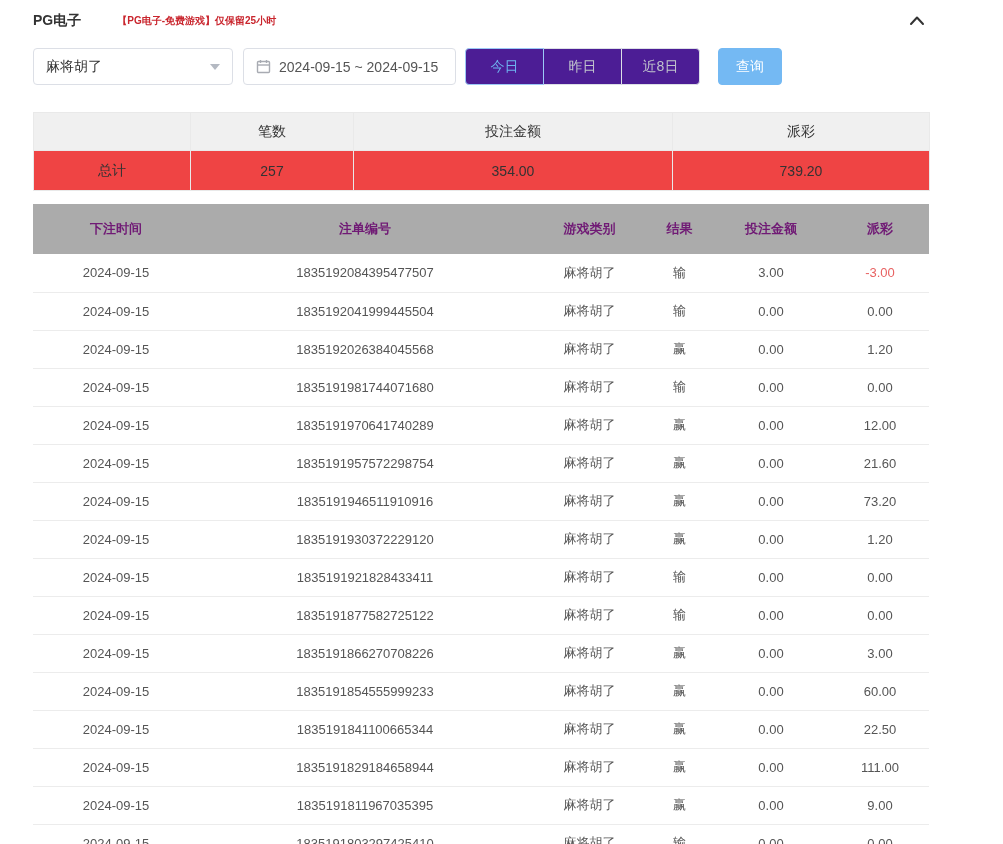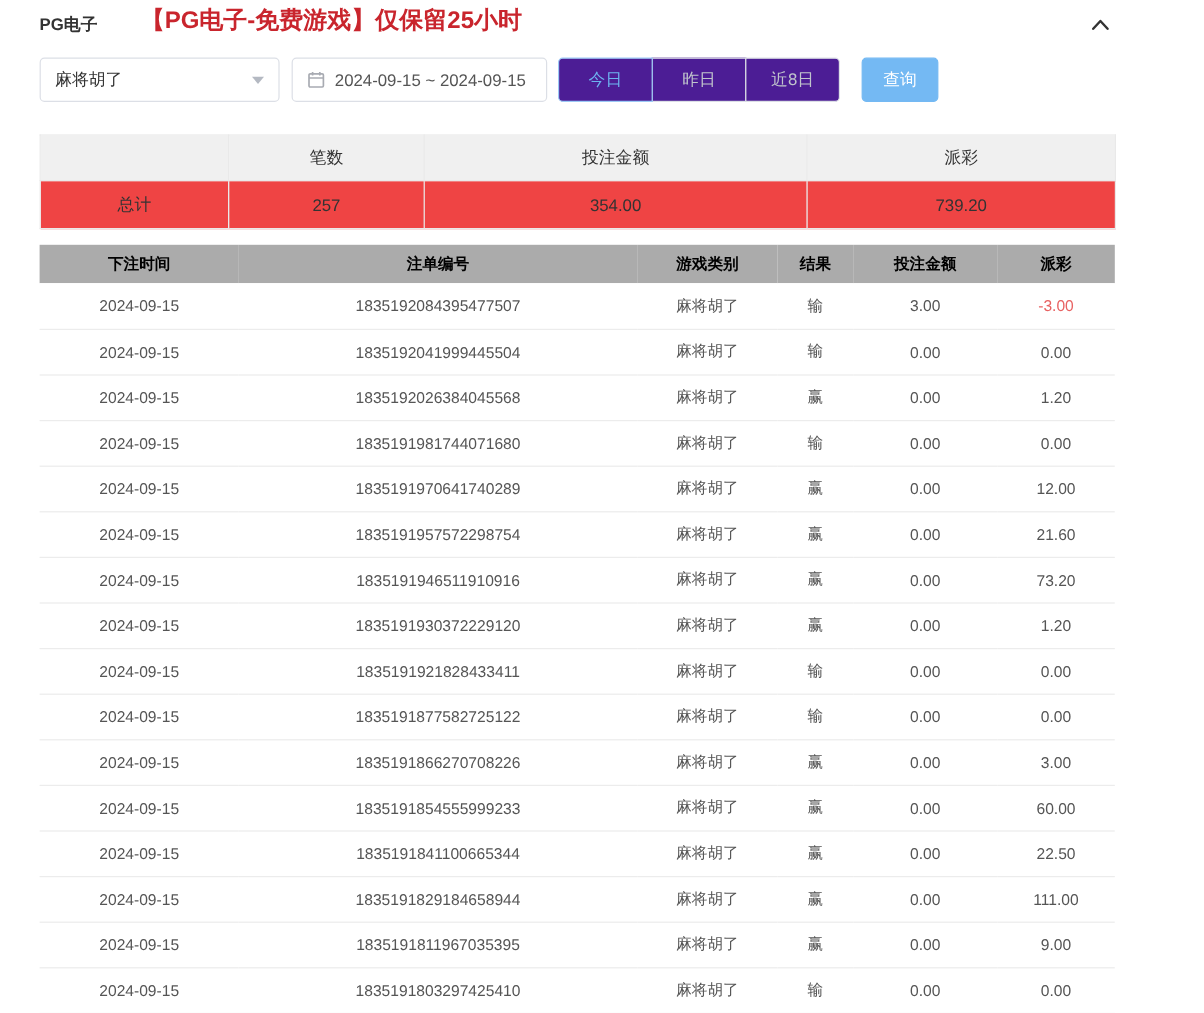--- a/index.html
+++ b/index.html
@@ -6,25 +6,25 @@
   html, body {
     width: 1003px; height: 844px;
     overflow: hidden;
     background: #ffffff;
     font-family: "Liberation Sans", "DejaVu Sans", sans-serif;
   }
   .page { width: 896px; margin-left: 33px; }
 
   
   .panel-header {
-    display: flex; align-items: flex-end;
+    display: flex; align-items: center;
     padding-top: 11px; height: 30px;
   }
   .panel-title { font-size: 14px; font-weight: 700; color: #333; }
-  .panel-notice { font-size: 20px; font-weight: 700; color: #c9252d; margin-left: 36px; }
+  .panel-notice { font-size: 10px; font-weight: 700; color: #c9252d; margin-left: 36px; }
   .collapse-btn { margin-left: auto; cursor: pointer; display: flex; align-items: center; padding: 4px; }
 
   
   .filters { display: flex; align-items: center; margin-top: 18px; height: 37px; }
   .select-box {
     width: 200px; height: 37px;
     border: 1px solid #dcdfe6; border-radius: 4px;
     display: flex; align-items: center; justify-content: space-between;
     padding: 0 12px; font-size: 14px; color: #333; cursor: pointer; background: #fff;
   }
@@ -62,22 +62,22 @@
   .summary { margin-top: 27px; }
   .summary th, .summary td {
     border: 1px solid #e9e9e9; font-size: 14px; text-align: center;
   }
   .summary th { background: #f0f0f0; color: #333; font-weight: 400; height: 38px; }
   .summary td { background: #ef4444; color: #333; height: 40px; }
 
   
   .records { margin-top: 13px; }
   .records th {
-    background: #ababab; color: #000000;
-    font-size: 13px; font-weight: 700; height: 32px; text-align: center;
+    background: #ababab; color: #701a75;
+    font-size: 13px; font-weight: 700; height: 50px; text-align: center;
   }
   .records td {
     height: 38px; font-size: 13px; color: #555;
     text-align: center; border-bottom: 1px solid #ececec; background: #fff;
   }
   .records td.neg { color: #e86262; }
 
   .cal-icon svg, .collapse-btn svg { display: block; }
 </style>
 </head>

